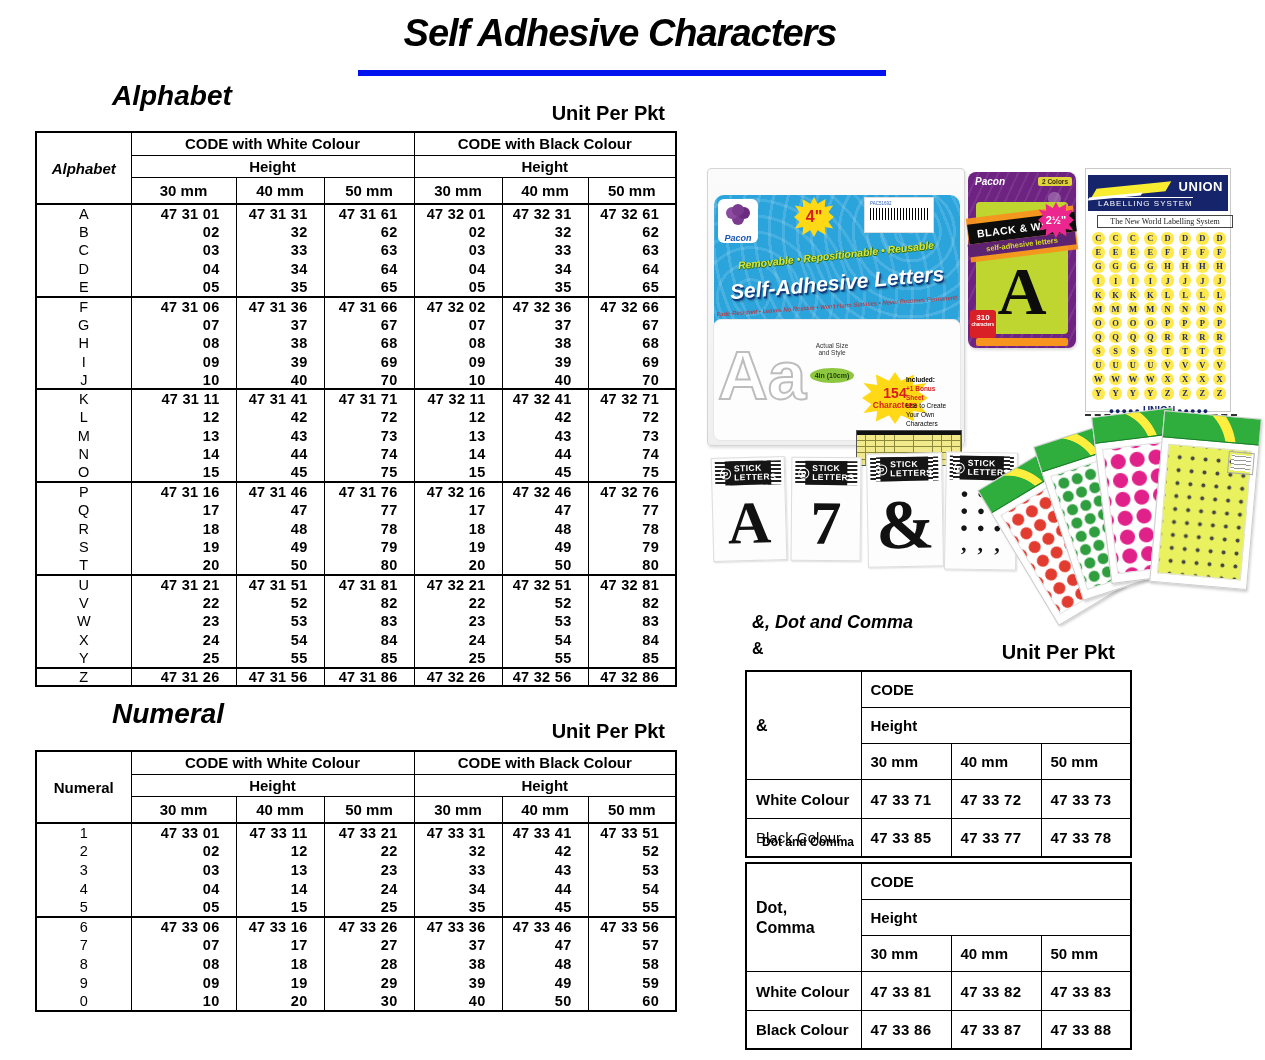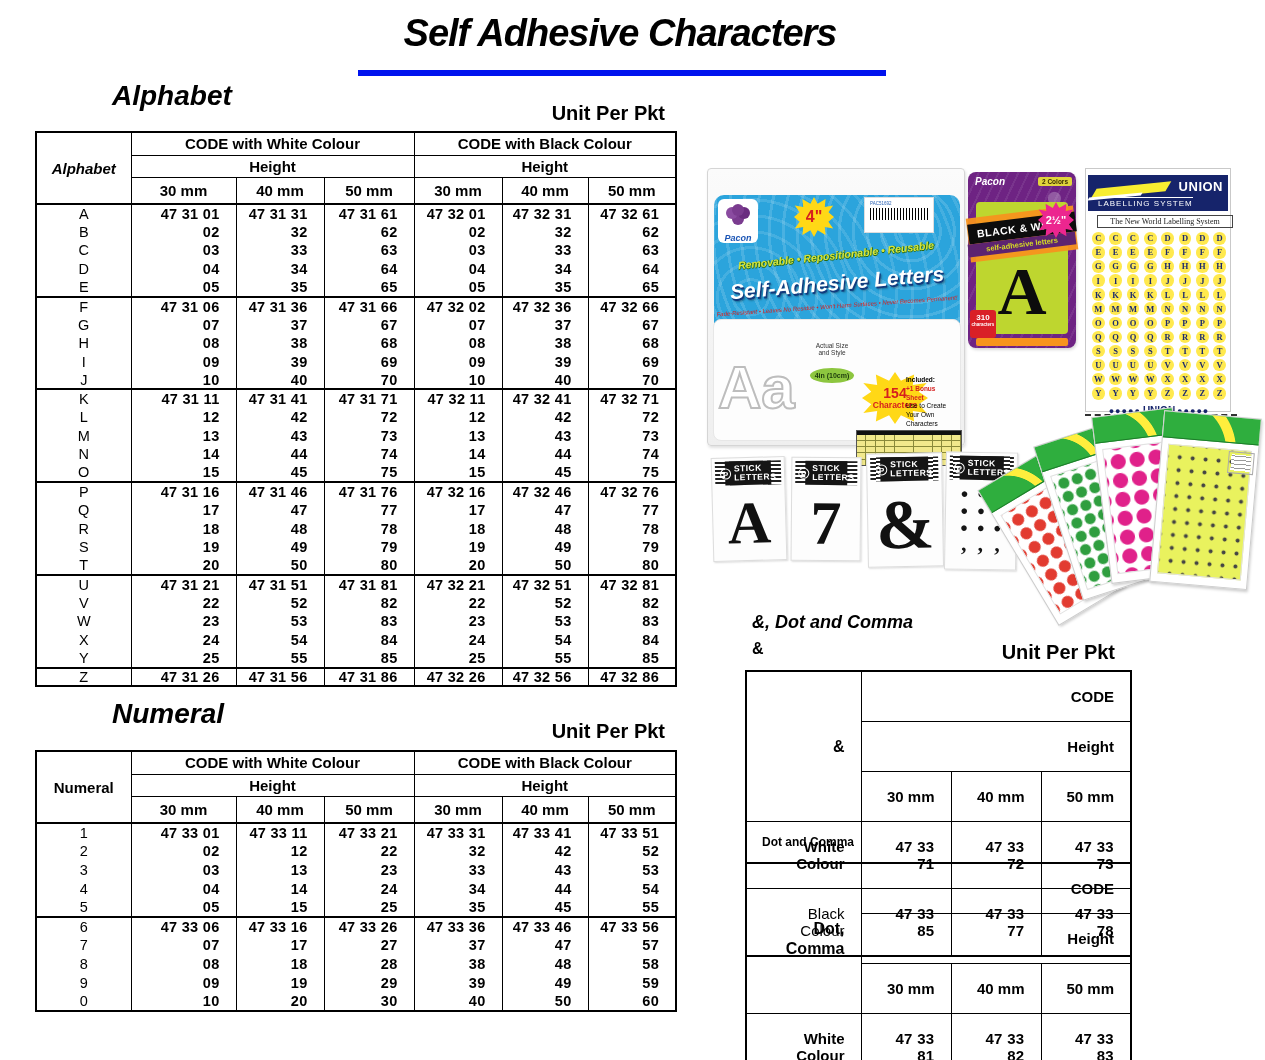--- a/index.html
+++ b/index.html
@@ -28,21 +28,21 @@
   .code-table tbody tr { height:18.55px; }
   #numeral-tbody tr { height:18.8px; }
   .code-table tbody tr.group-start td { border-top:2px solid #000; }
   td.key-cell { text-align:center; font-size:14.5px; }
   td.code-cell { text-align:right; padding-right:16px !important;
     font-weight:bold; font-size:14.5px; letter-spacing:.3px; }
 
   
   table.mini-table { position:absolute; border-collapse:collapse; table-layout:fixed;
     width:385px; border:2px solid #000; }
-  .mini-table th, .mini-table td { border:1px solid #000; padding:16px; font-size:15px; text-align:right; }
+  .mini-table th, .mini-table td { border:1px solid #000; padding:9px; font-size:15px; text-align:left; }
   .mini-table th { font-weight:bold; }
   .mini-table td.rowlabel { font-size:15px; }
   .mini-table td.bold, .mini-table td.code { font-weight:bold; }
   .mini-table td.code { letter-spacing:.3px; }
   .mini-table .corner { font-weight:bold; font-size:16px; line-height:1.25; }
   .mini-table tr.d1 { height:39px; } .mini-table tr.d2 { height:38px;margin-left:34px; }
 
   
   .letters-pack { left:707px; top:168px; width:258px; height:278px;
     background:linear-gradient(#fbfbfb,#efefef); border:1px solid #d5d5d5; border-radius:4px;
@@ -69,22 +69,22 @@
   .pack-tagline { position:absolute; left:8px; top:80px; width:240px; text-align:center;
     transform:rotate(-6deg); font-size:10.5px; font-weight:bold; font-style:italic; color:#d6e53a;
     text-shadow:0 1px 0 #2a6a10, 1px 0 0 #2a6a10; white-space:nowrap; }
   .pack-title { position:absolute; left:4px; top:102px; width:250px; text-align:center;
     transform:rotate(-5deg); font-size:21px; font-weight:bold; font-style:italic; color:#fff;
     text-shadow:1px 2px 0 #123a7e, 2px 3px 2px rgba(0,0,0,.35); white-space:nowrap; }
   .pack-fineprint { position:absolute; left:6px; top:134px; width:246px; text-align:center;
     transform:rotate(-4deg); font-size:6px; font-style:italic; color:#d62121; white-space:nowrap; }
   .pack-lower { position:absolute; left:5px; top:150px; width:248px; height:122px; background:#fdfdfd;
     border-radius:8px; border:1px solid #e7e7e7; }
-  .sample-Aa { position:absolute; left:4px; top:18px; width:150px; font-weight:bold; color:#fff;
-    -webkit-text-stroke:2px #bdbdbd; text-shadow:0 0 1px #cfcfcf; font-size:60px; line-height:100px; }
+  .sample-Aa { position:absolute; left:4px; top:6px; width:150px; font-weight:bold; color:#fff;
+    -webkit-text-stroke:2px #bdbdbd; text-shadow:0 0 1px #cfcfcf; font-size:69px; line-height:100px; }
   .actual-size { position:absolute; left:90px; top:22px; width:56px; font-size:6.5px; color:#333; text-align:center; white-space:pre-line; }
   .size-oval { position:absolute; left:96px; top:48px; width:44px; height:15px; background:#8dc63f;
     border-radius:50%; color:#1d3b0d; font-size:7px; font-weight:bold; text-align:center; line-height:15px; }
   .star-154 { position:absolute; left:148px; top:52px; width:66px; height:52px; color:#d61e1e; }
   .star-154 .num { font-size:14px; font-weight:bold; line-height:13px; }
   .star-154 .word { font-size:8.5px; font-weight:bold; }
   .included { position:absolute; right:6px; top:56px; width:48px; font-size:6.5px; line-height:1.35; text-align:left; }
   .included .t { font-weight:bold; }
   .included .b { color:#d62121; font-weight:bold; }
   .included .n { white-space:pre-line; }

